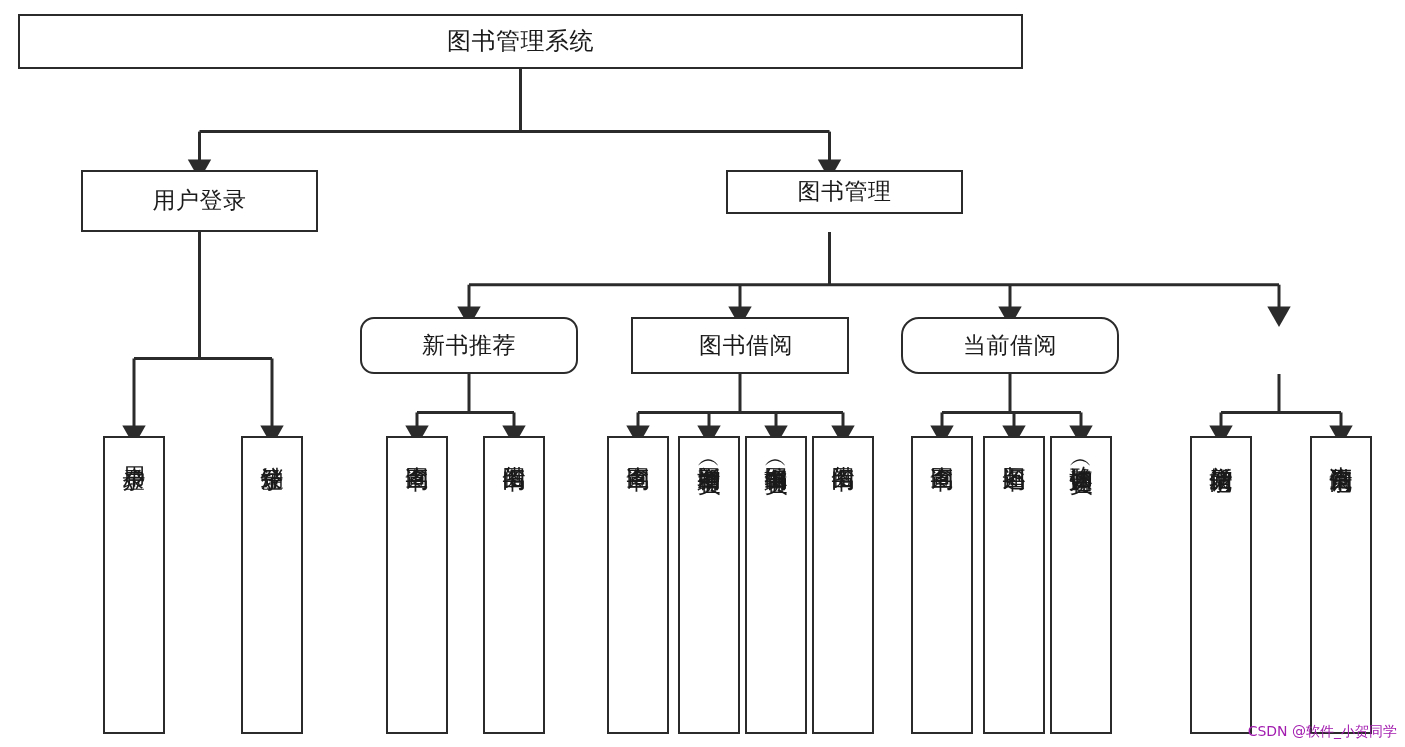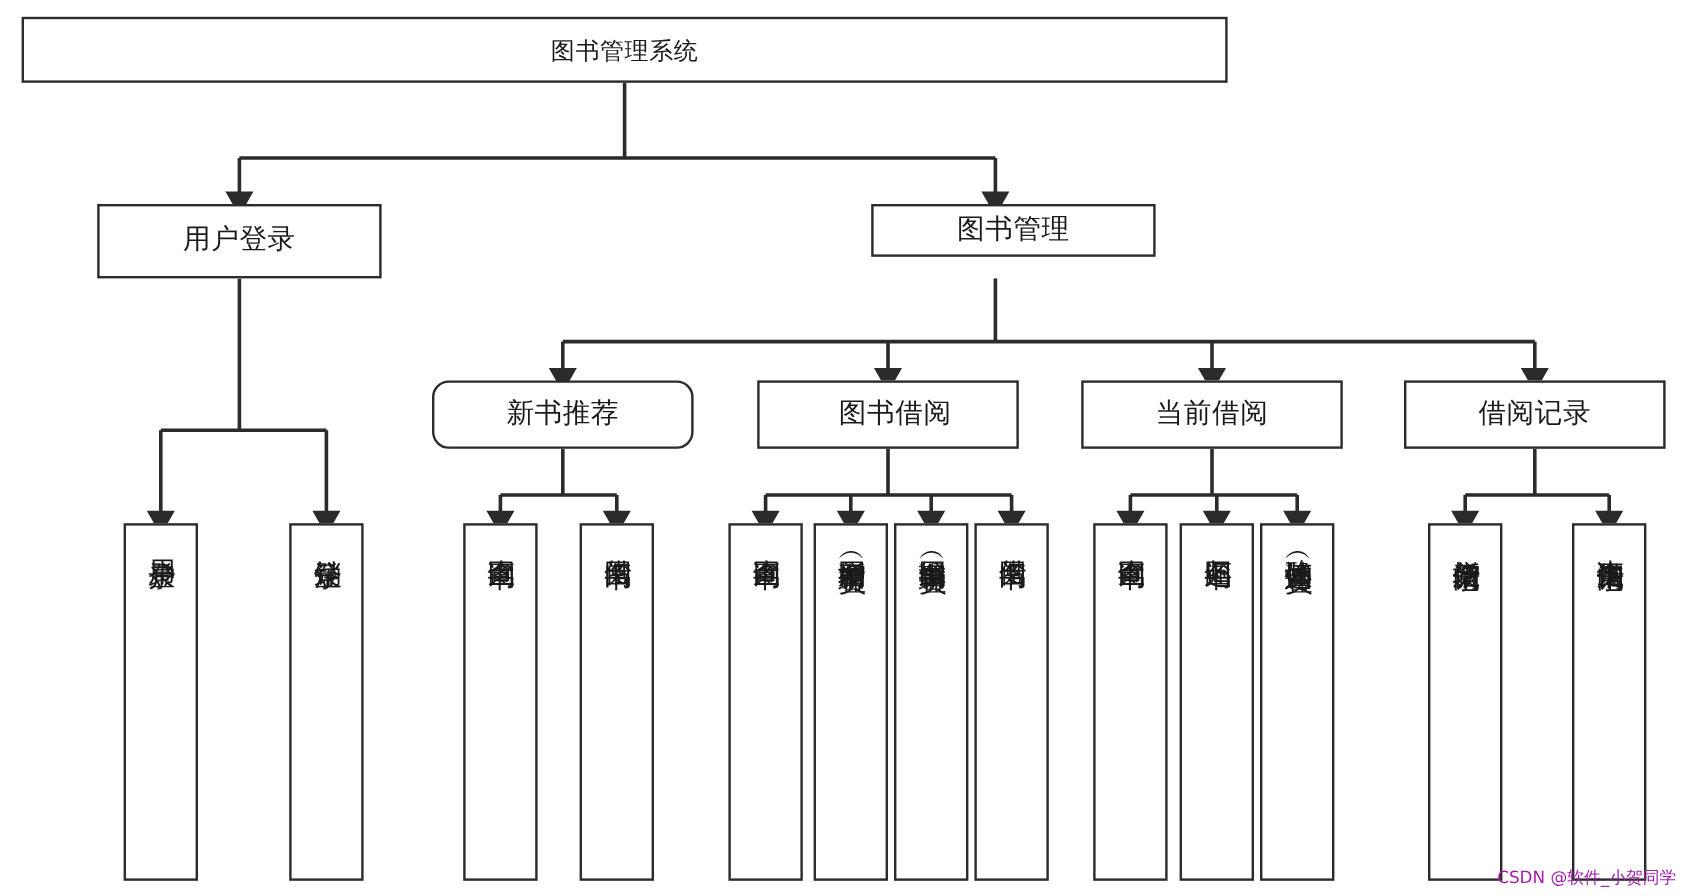--- a/index.html
+++ b/index.html
@@ -36,21 +36,21 @@
     justify-content: center;
     color: #1a1a1a;
   }
   .node-label-h {
     font-size: 23px;
     line-height: 1.1;
     letter-spacing: 0.5px;
     white-space: nowrap;
     text-align: center;
   }
-  .node-box.root .node-label-h { font-size: 20px; }
+  .node-box.root .node-label-h { font-size: 24px; }
   .node-box.leaf {
     align-items: flex-start;
     justify-content: center;
     padding-top: 10px;
   }
   .node-label-v {
     writing-mode: vertical-rl;
     text-orientation: upright;
     font-size: 23px;
     line-height: 1.18;
@@ -126,25 +126,22 @@
   <div class="node-box" id="box-book-manage" style="left: 726px; top: 170px; width: 237px; height: 44px;">
     <span class="node-label-h">图书管理</span>
   </div>
 
   <div class="node-box" id="box-new-book-rec" style="left: 360px; top: 317px; width: 218px; height: 57px; border-radius: 14px;">
     <span class="node-label-h">新书推荐</span>
   </div>
   <div class="node-box" id="box-book-borrow" style="left: 631px; top: 317px; width: 218px; height: 57px; padding-left: 12px;">
     <span class="node-label-h">图书借阅</span>
   </div>
-  <div class="node-box" id="box-current-borrow" style="left: 901px; top: 317px; width: 218px; height: 57px;">
+  <div class="node-box" id="box-current-borrow" style="left: 901px; top: 317px; width: 218px; height: 57px; border-radius: 18px;">
     <span class="node-label-h">当前借阅</span>
-  </div>
-  <div class="node-box" id="box-borrow-record" style="left: 1170px; top: 317px; width: 218px; height: 57px;">
-    <span class="node-label-h">借阅记录</span>
   </div>
 
   <div class="node-box leaf" id="box-leaf-user-login" style="left: 103px; top: 436px; width: 62px; height: 298px;">
     <span class="node-label-v">用户登录</span>
   </div>
   <div class="node-box leaf" id="box-leaf-logout" style="left: 241px; top: 436px; width: 62px; height: 298px;">
     <span class="node-label-v">注销登录</span>
   </div>
   <div class="node-box leaf" id="box-leaf-query-book-rec" style="left: 386px; top: 436px; width: 62px; height: 298px;">
     <span class="node-label-v">查询图书</span>

